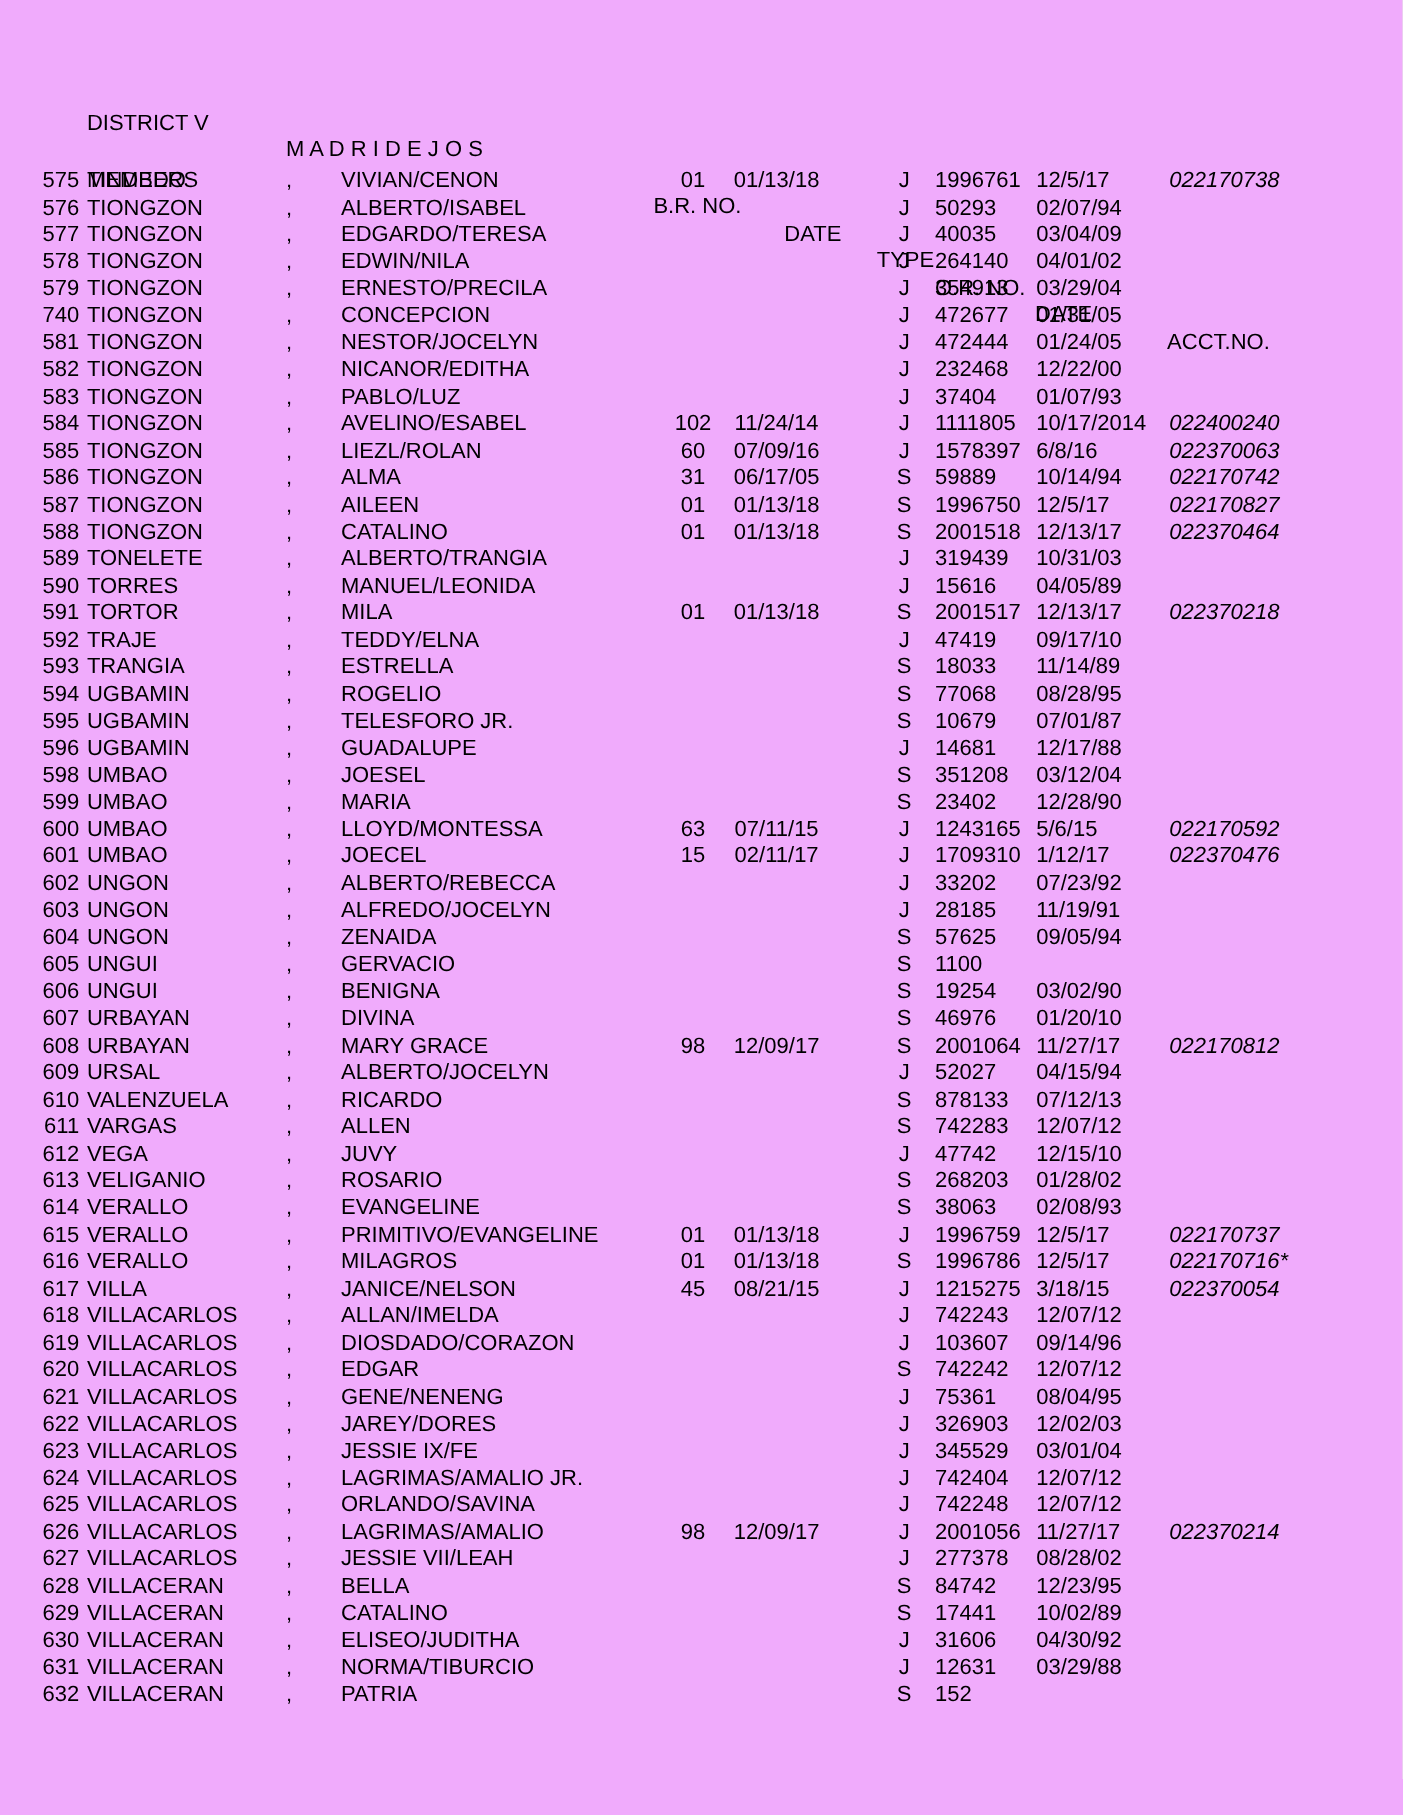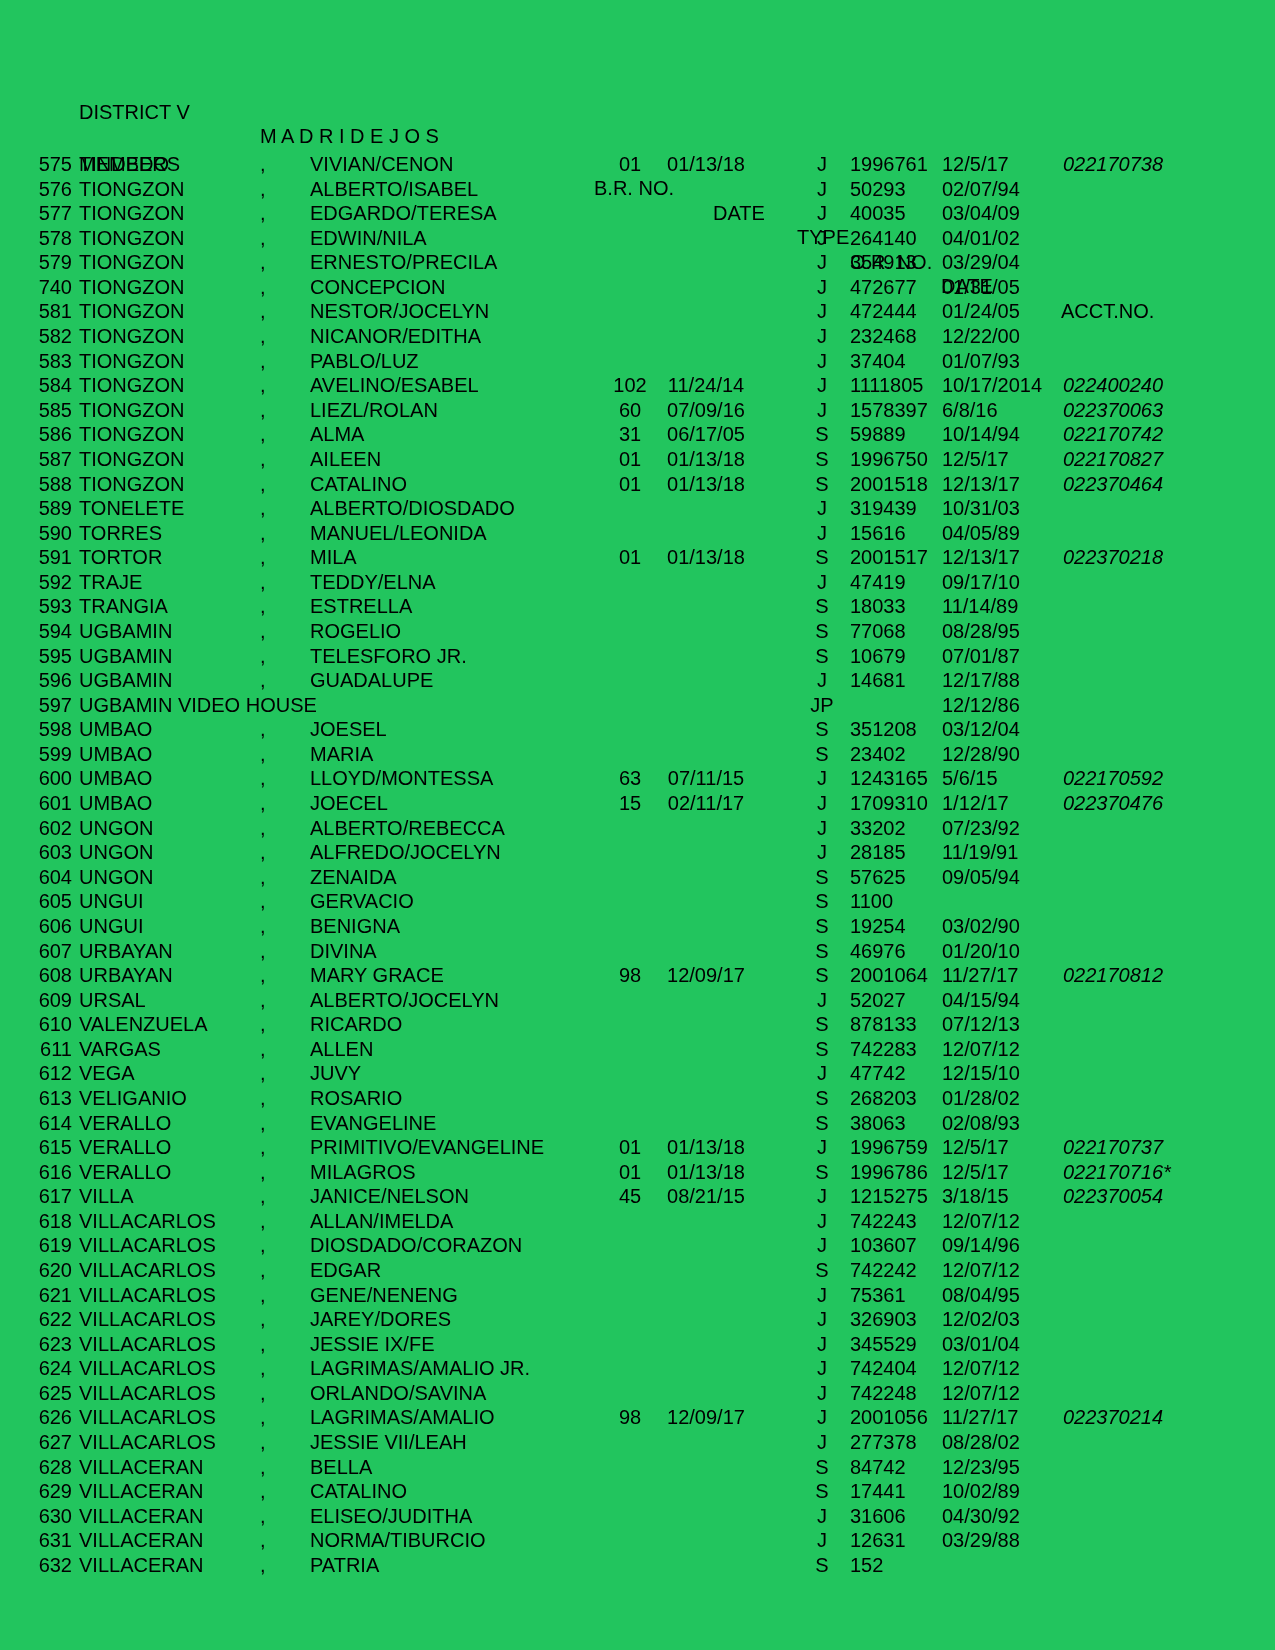--- a/index.html
+++ b/index.html
@@ -1,19 +1,19 @@
 <!DOCTYPE html>
 <html><head>
 <meta charset="utf-8">
 <style>
   html,body{margin:0;padding:0;background:#e8e8e8;}
   .page{
     position:relative;
     width:1275px;height:1650px;
-    background:#22c55e;
+    background:#f0abfc;
     font-family:"Liberation Sans","DejaVu Sans",sans-serif;
     font-size:20px;
     color:#000;
     overflow:hidden;
   }
   .abs{position:absolute;white-space:pre;line-height:24.58px;}
   .hdr-line1{top:75px;left:0;width:100%;height:25px;}
   .hdr-line2{top:103px;left:0;width:100%;height:25px;}
   .hdr-line3{top:127px;left:0;width:100%;height:25px;}
   .district{left:79px;}
@@ -228,21 +228,21 @@
         <span class="cell c-date1">01/13/18</span>
         <span class="cell c-type">S</span>
         <span class="cell c-or">2001518</span>
         <span class="cell c-date2">12/13/17</span>
         <span class="cell c-acct">022370464</span>
       </div>
       <div class="row">
         <span class="cell c-num">589</span>
         <span class="cell c-surname">TONELETE</span>
         <span class="cell c-comma">,</span>
-        <span class="cell c-given">ALBERTO/DIOSDADO</span>
+        <span class="cell c-given">ALBERTO/TRANGIA</span>
         <span class="cell c-br"></span>
         <span class="cell c-date1"></span>
         <span class="cell c-type">J</span>
         <span class="cell c-or">319439</span>
         <span class="cell c-date2">10/31/03</span>
         <span class="cell c-acct"></span>
       </div>
       <div class="row">
         <span class="cell c-num">590</span>
         <span class="cell c-surname">TORRES</span>
@@ -318,32 +318,20 @@
       <div class="row">
         <span class="cell c-num">596</span>
         <span class="cell c-surname">UGBAMIN</span>
         <span class="cell c-comma">,</span>
         <span class="cell c-given">GUADALUPE</span>
         <span class="cell c-br"></span>
         <span class="cell c-date1"></span>
         <span class="cell c-type">J</span>
         <span class="cell c-or">14681</span>
         <span class="cell c-date2">12/17/88</span>
-        <span class="cell c-acct"></span>
-      </div>
-      <div class="row">
-        <span class="cell c-num">597</span>
-        <span class="cell c-surname">UGBAMIN VIDEO HOUSE</span>
-        <span class="cell c-comma"></span>
-        <span class="cell c-given"></span>
-        <span class="cell c-br"></span>
-        <span class="cell c-date1"></span>
-        <span class="cell c-type">JP</span>
-        <span class="cell c-or"></span>
-        <span class="cell c-date2">12/12/86</span>
         <span class="cell c-acct"></span>
       </div>
       <div class="row">
         <span class="cell c-num">598</span>
         <span class="cell c-surname">UMBAO</span>
         <span class="cell c-comma">,</span>
         <span class="cell c-given">JOESEL</span>
         <span class="cell c-br"></span>
         <span class="cell c-date1"></span>
         <span class="cell c-type">S</span>

